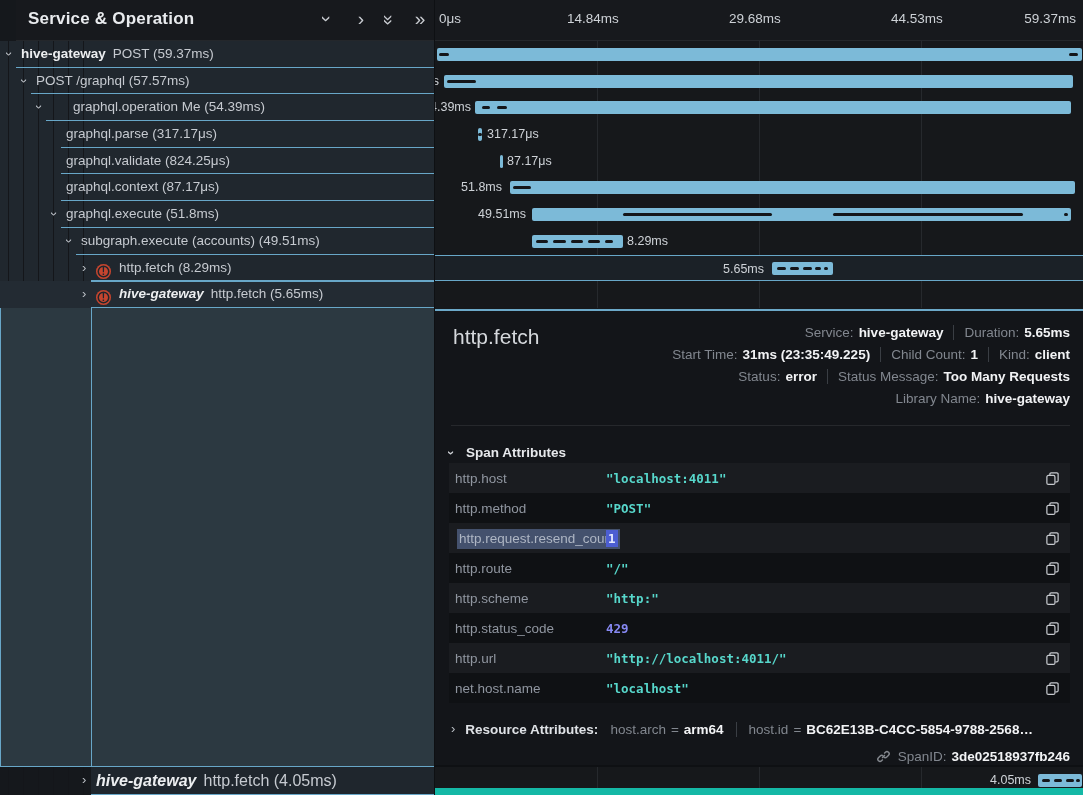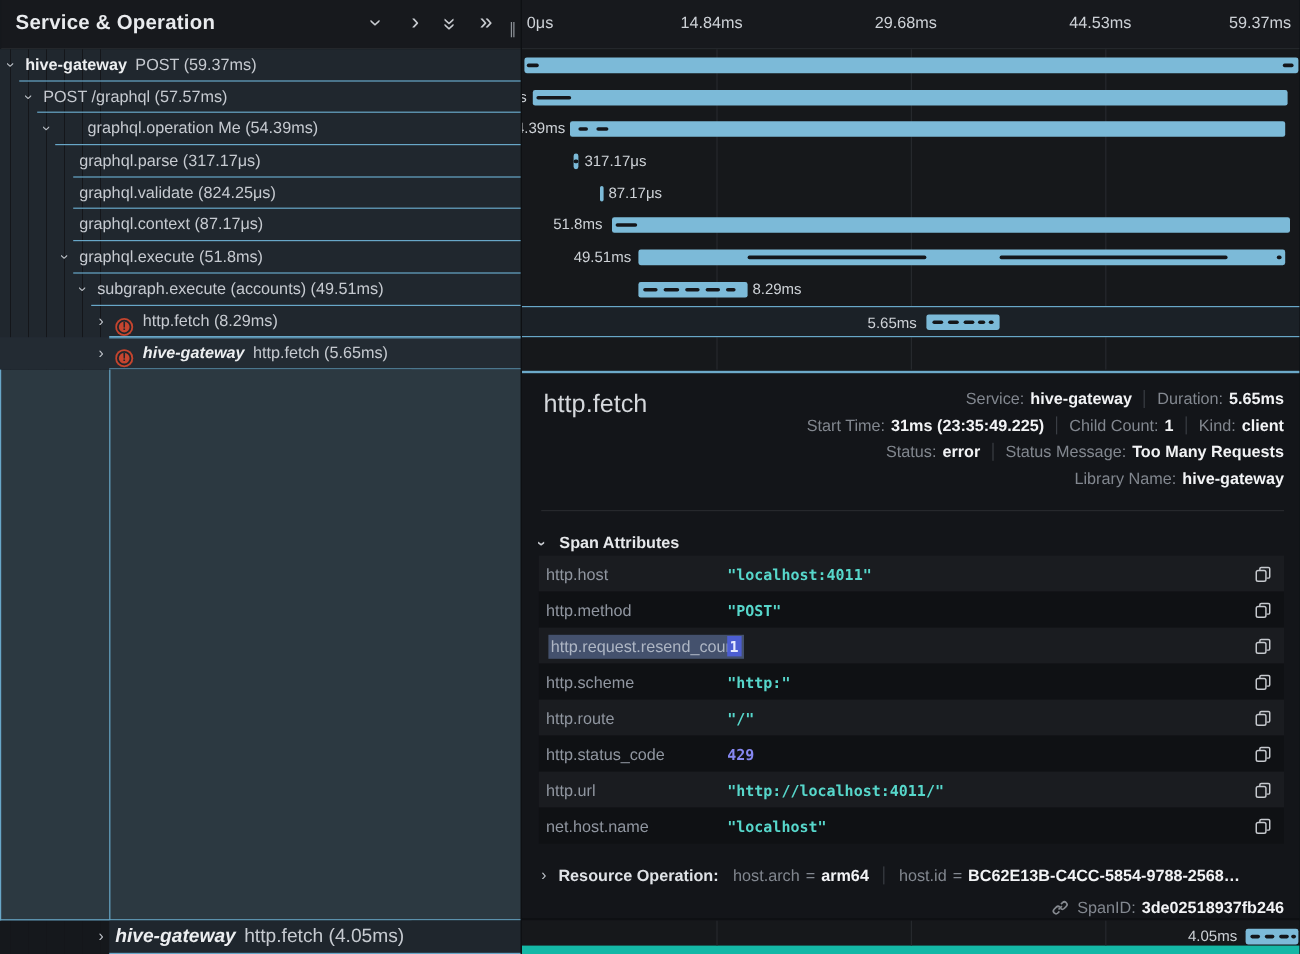--- a/index.html
+++ b/index.html
@@ -4,21 +4,21 @@
 <style>
   * { margin:0; padding:0; box-sizing:border-box; }
   html,body { background:#0e1013; }
   .app{
     position:relative; width:1083px; height:795px; overflow:hidden;
     background:#15181c; font-family:"Liberation Sans",sans-serif;
     -webkit-font-smoothing:antialiased; color:#c6cad0;
   }
   
   .lcol{ position:absolute; left:0; top:0; width:434px; height:795px; }
-  .lhdr{ position:absolute; left:1px; top:0; width:434px; height:41px;
+  .lhdr{ position:absolute; left:16px; top:0; width:434px; height:41px;
          background:#17191d; border-bottom:1px solid #24272b; }
   .lhdr-title{ position:absolute; left:12px; top:9px; font-size:17px; font-weight:700; color:#e9ebee; letter-spacing:.2px;}
   .hicon{ position:absolute; top:8px; width:22px; height:22px; color:#c9ccd1; font-size:19px; line-height:22px;
           text-align:center; cursor:pointer; }
   .rot90{ display:inline-block; transform:rotate(90deg); }
   .dbl{ letter-spacing:-2px; }
   .resize{ position:absolute; top:16px; left:423px; color:#8d9298; font-size:13px; letter-spacing:1px; cursor:col-resize;}
   .rows-region{ position:absolute; left:0; top:41px; width:516px; height:267px; background:#20272e; }
   .rows-region::before, .lower::before{
     content:""; position:absolute; left:0; top:0; width:90px; height:100%;
@@ -307,36 +307,36 @@
         </div>
         <div class="arow">
           <span class="akey"><span class="hl-key">http.request.resend_count</span></span>
           <span class="aval"><span class="hl-val">1</span></span>
           <span class="copybtn"><svg width="15" height="15" viewBox="0 0 16 16" fill="none" stroke="#c6c9ce" stroke-width="1.3">
                 <rect x="2" y="4.7" width="8.6" height="9.6" rx="1.6"></rect>
                 <path d="M5.2 4.7V3.3A1.3 1.3 0 0 1 6.5 2h6.2A1.3 1.3 0 0 1 14 3.3v6.9a1.3 1.3 0 0 1-1.3 1.3h-1.6"></path>
               </svg></span>
         </div>
         <div class="arow">
+          <span class="akey">http.route</span>
+          <span class="aval str">"/"</span>
+          <span class="copybtn"><svg width="15" height="15" viewBox="0 0 16 16" fill="none" stroke="#c6c9ce" stroke-width="1.3">
+                <rect x="2" y="4.7" width="8.6" height="9.6" rx="1.6"></rect>
+                <path d="M5.2 4.7V3.3A1.3 1.3 0 0 1 6.5 2h6.2A1.3 1.3 0 0 1 14 3.3v6.9a1.3 1.3 0 0 1-1.3 1.3h-1.6"></path>
+              </svg></span>
+        </div>
+        <div class="arow">
           <span class="akey">http.scheme</span>
           <span class="aval str">"http:"</span>
           <span class="copybtn"><svg width="15" height="15" viewBox="0 0 16 16" fill="none" stroke="#c6c9ce" stroke-width="1.3">
                 <rect x="2" y="4.7" width="8.6" height="9.6" rx="1.6"></rect>
                 <path d="M5.2 4.7V3.3A1.3 1.3 0 0 1 6.5 2h6.2A1.3 1.3 0 0 1 14 3.3v6.9a1.3 1.3 0 0 1-1.3 1.3h-1.6"></path>
               </svg></span>
         </div>
         <div class="arow">
-          <span class="akey">http.route</span>
-          <span class="aval str">"/"</span>
-          <span class="copybtn"><svg width="15" height="15" viewBox="0 0 16 16" fill="none" stroke="#c6c9ce" stroke-width="1.3">
-                <rect x="2" y="4.7" width="8.6" height="9.6" rx="1.6"></rect>
-                <path d="M5.2 4.7V3.3A1.3 1.3 0 0 1 6.5 2h6.2A1.3 1.3 0 0 1 14 3.3v6.9a1.3 1.3 0 0 1-1.3 1.3h-1.6"></path>
-              </svg></span>
-        </div>
-        <div class="arow">
           <span class="akey">http.status_code</span>
           <span class="aval num">429</span>
           <span class="copybtn"><svg width="15" height="15" viewBox="0 0 16 16" fill="none" stroke="#c6c9ce" stroke-width="1.3">
                 <rect x="2" y="4.7" width="8.6" height="9.6" rx="1.6"></rect>
                 <path d="M5.2 4.7V3.3A1.3 1.3 0 0 1 6.5 2h6.2A1.3 1.3 0 0 1 14 3.3v6.9a1.3 1.3 0 0 1-1.3 1.3h-1.6"></path>
               </svg></span>
         </div>
         <div class="arow">
           <span class="akey">http.url</span>
           <span class="aval str">"http://localhost:4011/"</span>
@@ -350,21 +350,21 @@
           <span class="aval str">"localhost"</span>
           <span class="copybtn"><svg width="15" height="15" viewBox="0 0 16 16" fill="none" stroke="#c6c9ce" stroke-width="1.3">
                 <rect x="2" y="4.7" width="8.6" height="9.6" rx="1.6"></rect>
                 <path d="M5.2 4.7V3.3A1.3 1.3 0 0 1 6.5 2h6.2A1.3 1.3 0 0 1 14 3.3v6.9a1.3 1.3 0 0 1-1.3 1.3h-1.6"></path>
               </svg></span>
         </div>
       </div>
 
       <div class="resline">
         <span class="tchv"><span>›</span></span>
-        <span class="res-title">Resource Operation:</span>
+        <span class="res-title">Resource Attributes:</span>
         <span class="res-key">host.arch</span>
         <span class="res-eq">=</span>
         <span class="res-val">arm64</span>
         <span class="res-sep"></span>
         <span class="res-key">host.id</span>
         <span class="res-eq">=</span>
         <span class="res-val">BC62E13B-C4CC-5854-9788-2568…</span>
       </div>
 
       <div class="spanid">

